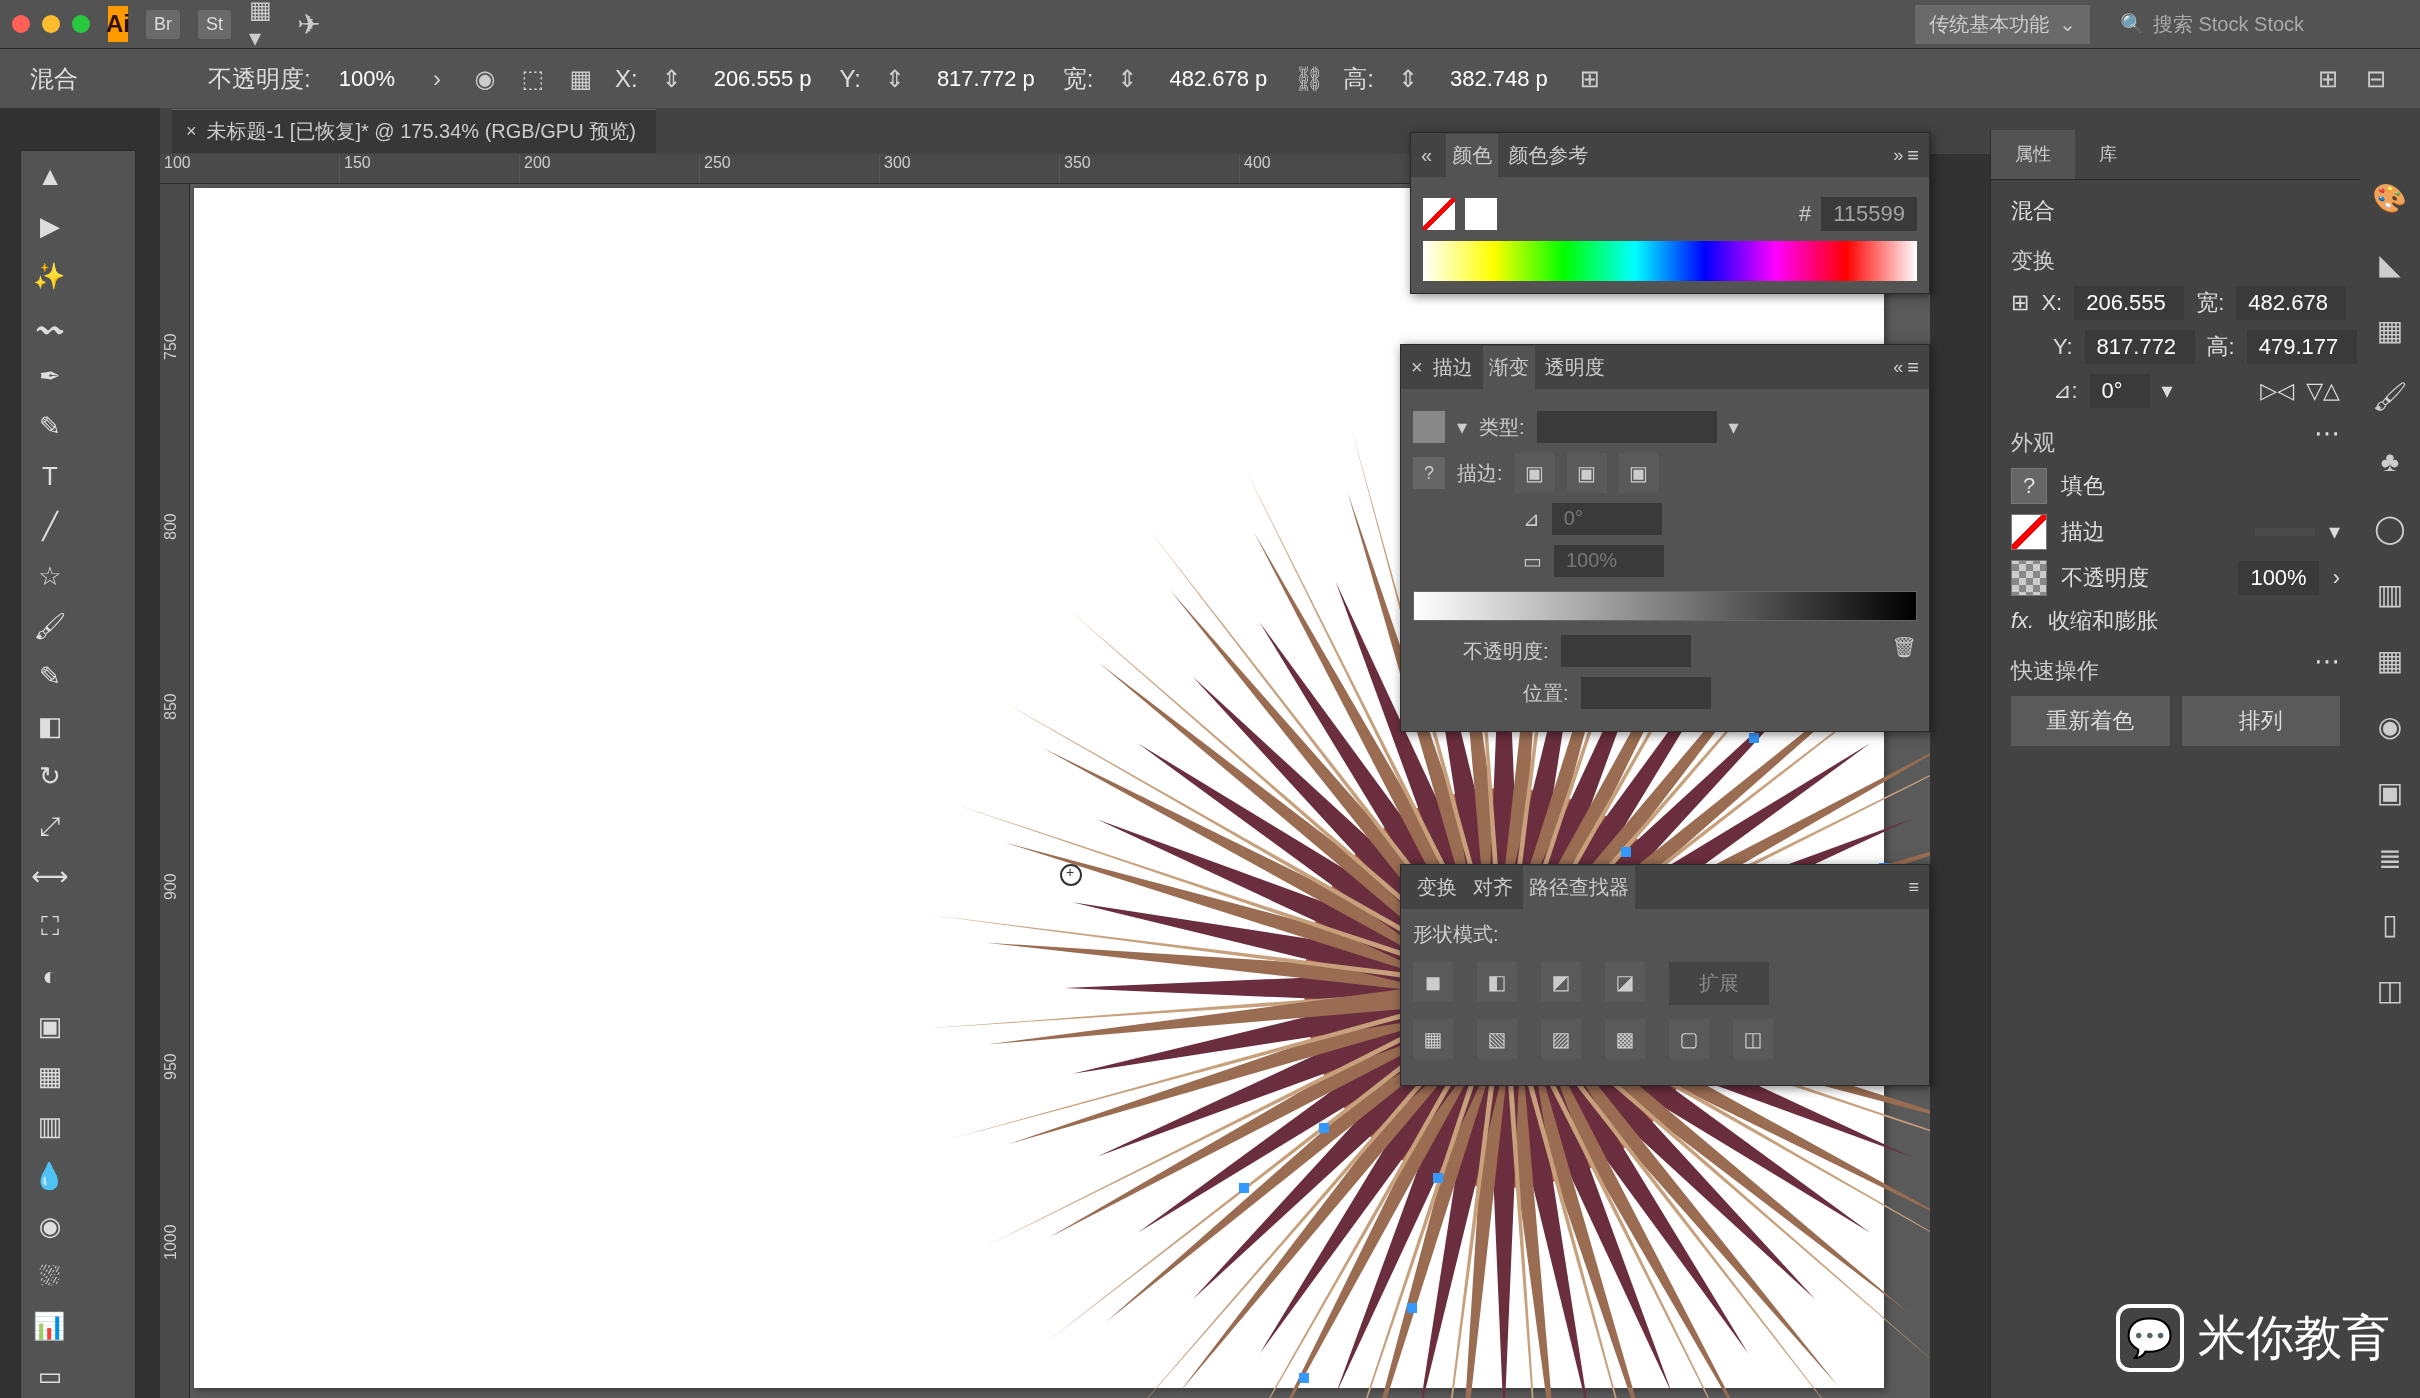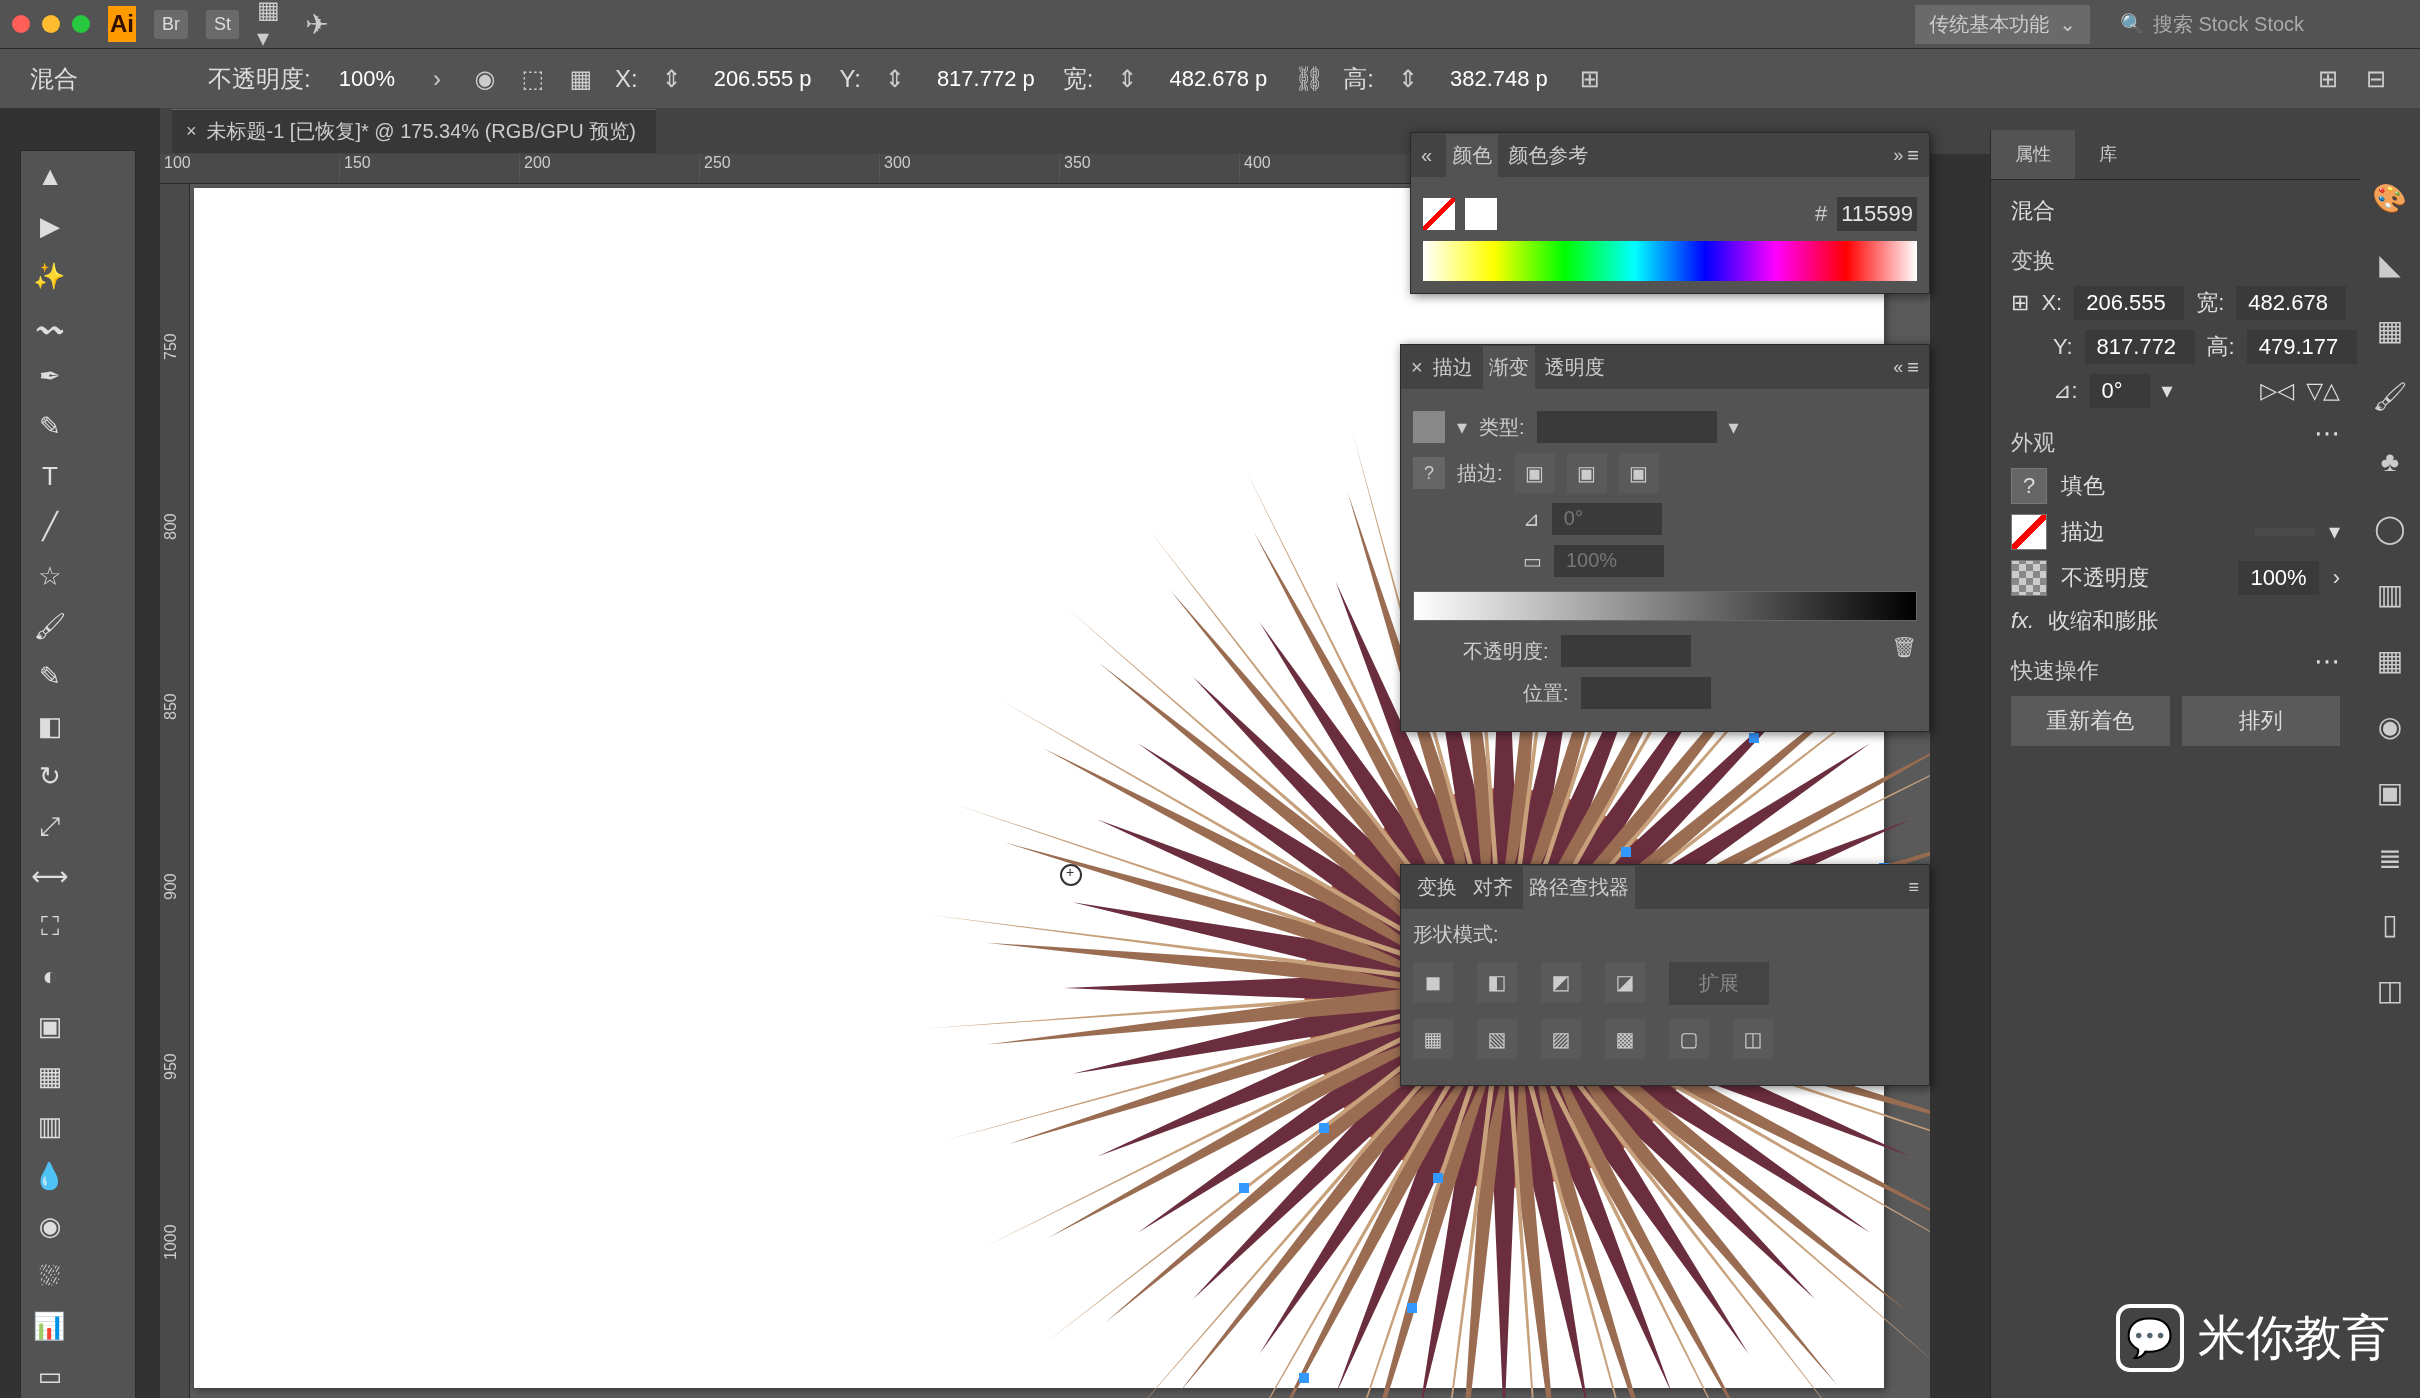--- a/index.html
+++ b/index.html
@@ -1,21 +1,21 @@
 <!DOCTYPE html>
 <html><head>
 <meta charset="utf-8">
 <style>
 * { margin:0; padding:0; box-sizing:border-box; font-family:"Microsoft YaHei",sans-serif; user-select:none; }
 body { background:#323232; width:2420px; height:1398px; overflow:hidden; color:#ccc; position:relative; }
 .topbar { height:48px; background:#535353; display:flex; align-items:center; padding:0 12px; gap:18px; }
 .traffic { display:flex; gap:12px; }
 .tdot { width:18px; height:18px; border-radius:50%; }
 .tdot.red{background:#ff5f57;} .tdot.yellow{background:#febc2e;} .tdot.green{background:#28c840;}
-.logo { width:28px; height:36px; background:#ff9a00; color:#310; font-weight:bold; display:flex; align-items:center; justify-content:center; font-size:24px; }
+.logo { width:20px; height:36px; background:#ff9a00; color:#310; font-weight:bold; display:flex; align-items:center; justify-content:center; font-size:24px; }
 .tb-btn { background:#6a6a6a; color:#ddd; padding:4px 8px; font-size:18px; border-radius:3px; }
 .tb-sep { flex:1; }
 .workspace-sw { background:#6a6a6a; padding:6px 14px; font-size:20px; display:flex; align-items:center; gap:10px; }
 .search { display:flex; align-items:center; gap:8px; padding:4px 12px; font-size:20px; color:#aaa; width:300px; }
 
 .controlbar { height:60px; background:#535353; display:flex; align-items:center; padding:0 30px; gap:20px; font-size:22px; color:#ddd; border-top:1px solid #2a2a2a; }
 .cb-lbl { font-size:24px; }
 .cb-val { background:#535353; padding:2px 8px; font-size:22px; color:#fff; }
 .cb-icon { width:28px; height:28px; display:inline-flex; align-items:center; justify-content:center; font-size:24px; color:#ccc; }
 .cb-right { margin-left:auto; display:flex; gap:20px; }
@@ -61,21 +61,21 @@
 .qmark { background:#666; }
 
 .floatpanel { position:absolute; background:#535353; border:1px solid #2a2a2a; box-shadow:2px 2px 10px rgba(0,0,0,.5); }
 .fp-tabs { display:flex; background:#434343; height:44px; font-size:20px; align-items:center; gap:4px; padding:0 10px; }
 .fptab { padding:8px 6px; } .fptab.active{ background:#535353; }
 .fp-close { margin-left:auto; font-size:18px; }
 .fp-body { padding:12px; }
 .spectrum { height:40px; background:linear-gradient(90deg,#fff,#ff0,#0f0,#0ff,#00f,#f0f,#f00,#fff); margin-top:10px; }
 .col-sw { display:inline-block; width:32px; height:32px; vertical-align:middle; }
 .hex-row { display:flex; align-items:center; gap:10px; margin:8px 0; font-size:22px; }
-.hex-in { background:#3a3a3a; padding:4px 4px; color:#e5e5e5; }
+.hex-in { background:#3a3a3a; padding:4px 12px; color:#a3a3a3; }
 
 .gradpanel .fp-body { font-size:20px; }
 .grow { display:flex; align-items:center; gap:12px; margin:10px 0; }
 .gsel { background:#3a3a3a; padding:4px 12px; min-width:180px; height:32px; }
 .g-slider { height:30px; background:linear-gradient(90deg,#fff,#000); border:1px solid #666; margin:14px 0; }
 
 .pathf .fp-body { font-size:20px; }
 .pf-row { display:flex; gap:24px; margin:14px 0; }
 .pfbtn { width:40px; height:40px; background:#5a5a5a; display:flex; align-items:center; justify-content:center; }
 .pf-expand { background:#444; padding:8px 30px; color:#888; }

